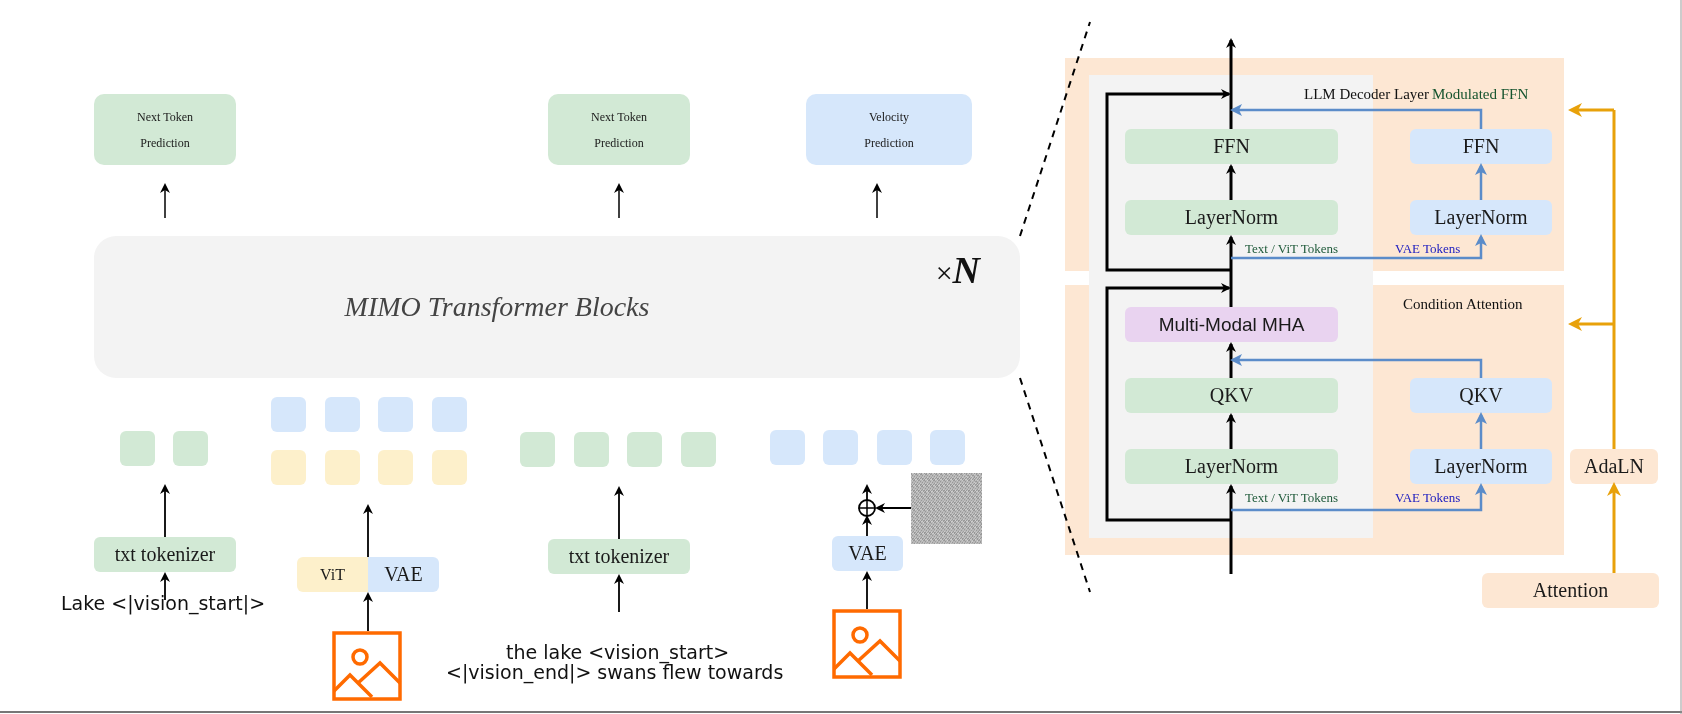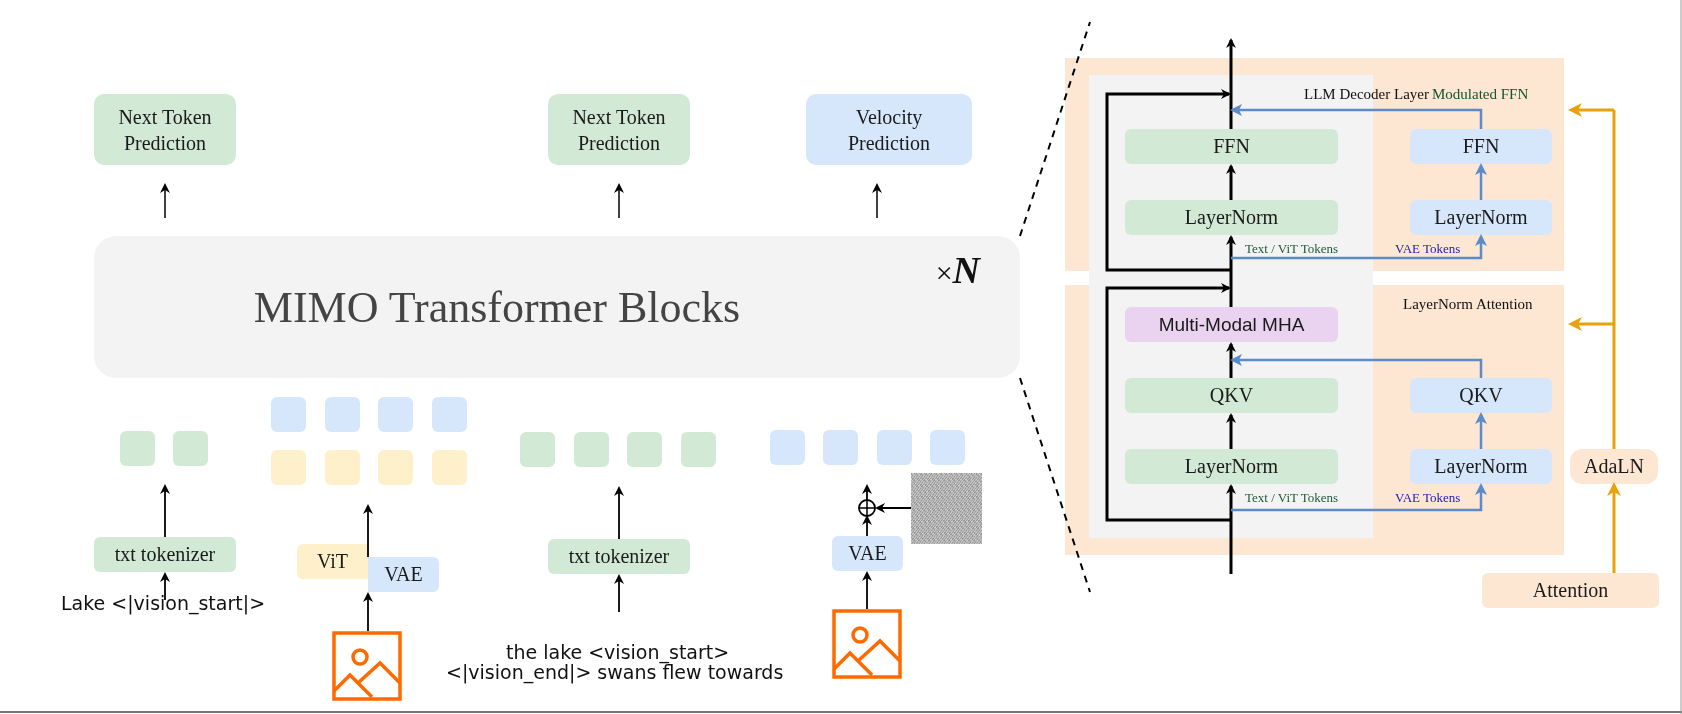--- a/index.html
+++ b/index.html
@@ -6,21 +6,21 @@
   body { width: 1682px; height: 714px; position: relative; overflow: hidden; font-family: "Liberation Serif", serif; }
   .abs { position: absolute; }
   .box { position: absolute; display: flex; align-items: center; justify-content: center; text-align: center; border-radius: 10px; color: #1a1a1a; font-family: "Liberation Serif", serif; }
   .green { background: #d2e9d5; }
   .blue { background: #d6e7fb; }
   .yellow { background: #fdf0cb; }
   .peach { background: #fde7d3; }
   .purple { background: #e9d3f0; }
   .grey { background: #f3f3f3; }
   .tok { position: absolute; width: 35px; height: 35px; border-radius: 6px; }
-  .pred { font-size: 20px; line-height: 26px; }
+  .pred { font-size: 12px; line-height: 26px; }
   .hand { font-family: "DejaVu Sans", sans-serif; font-size: 19px; color: #111; white-space: nowrap; }
   .label-small { font-size: 13px; white-space: nowrap; }
   svg.overlay { position: absolute; left: 0; top: 0; }
   .noise {
     position: absolute;
     background-color: #b9b9b9;
     background-image:
       repeating-linear-gradient(37deg, rgba(255,255,255,0.25) 0 1px, transparent 1px 3px),
       repeating-linear-gradient(-53deg, rgba(0,0,0,0.18) 0 1px, transparent 1px 2px),
       repeating-linear-gradient(90deg, rgba(255,255,255,0.12) 0 1px, transparent 1px 4px);
@@ -42,21 +42,21 @@
     </div>
 </div>
 <div class="box blue pred" style="left:806px;top:94px;width:166px;height:71px;">
   <div>
       <div>Velocity</div>
       <div>Prediction</div>
     </div>
 </div>
 
 <div class="box grey" style="left:94px;top:236px;width:926px;height:142px;border-radius:22px;">
-  <span style="font-size:44px;color:#444;position:relative;left:-60px;">MIMO Transformer Blocks</span>
+  <span style="font-size:28px;color:#444;position:relative;left:-60px;font-style:italic;">MIMO Transformer Blocks</span>
   <span style="position:absolute;right:40px;top:12px;font-size:38px;color:#111;">
     <span style="font-size:30px;">×</span><i style="font-weight:bold;">N</i>
   </span>
 </div>
 
 <div>
   <div class="tok green" style="left:120px;top:431px;"></div>
   <div class="tok green" style="left:173px;top:431px;"></div>
 </div>
 <div>
@@ -78,21 +78,21 @@
 <div>
   <div class="tok blue" style="left:770px;top:430px;"></div>
   <div class="tok blue" style="left:823px;top:430px;"></div>
   <div class="tok blue" style="left:877px;top:430px;"></div>
   <div class="tok blue" style="left:930px;top:430px;"></div>
 </div>
 
 <div class="box green" style="left:94px;top:537px;width:142px;height:35px;border-radius:6px;font-size:20px;">
   <span>txt tokenizer</span>
 </div>
-<div class="box yellow" style="left:297px;top:544px;width:71px;height:35px;border-radius:6px 0 0 6px;font-size:20px;">
+<div class="box yellow" style="left:297px;top:557px;width:71px;height:35px;border-radius:6px 0 0 6px;font-size:16px;">
   <span>ViT</span>
 </div>
 <div class="box blue" style="left:368px;top:557px;width:71px;height:35px;border-radius:0 6px 6px 0;font-size:20px;">
   <span>VAE</span>
 </div>
 <div class="box green" style="left:548px;top:539px;width:142px;height:35px;border-radius:6px;font-size:20px;">
   <span>txt tokenizer</span>
 </div>
 <div class="box blue" style="left:832px;top:536px;width:71px;height:35px;border-radius:6px;font-size:20px;">
   <span>VAE</span>
@@ -116,21 +116,21 @@
   <polyline points="2,60 18,44 40,66" fill="none" stroke="#ff6a00" stroke-width="3.5"></polyline>
   <polyline points="26,52 48,32 68,52" fill="none" stroke="#ff6a00" stroke-width="3.5"></polyline>
 </svg>
 
 <div class="abs peach" style="left:1065px;top:58px;width:499px;height:213px;"></div>
 <div class="abs peach" style="left:1065px;top:285px;width:499px;height:270px;"></div>
 <div class="abs grey" style="left:1089px;top:75px;width:284px;height:463px;"></div>
 
 <div class="abs label-small" style="left:1304px;top:86px;font-size:15px;color:#111;">LLM Decoder Layer</div>
 <div class="abs label-small" style="left:1432px;top:86px;font-size:15px;color:#14532d;">Modulated FFN</div>
-<div class="abs label-small" style="left:1403px;top:296px;font-size:15px;color:#111;">LayerNorm Attention</div>
+<div class="abs label-small" style="left:1403px;top:296px;font-size:15px;color:#111;">Condition Attention</div>
 
 <div class="box green" style="left:1125px;top:129px;width:213px;height:35px;border-radius:6px;font-size:20px;">
   <span>FFN</span>
 </div>
 <div class="box green" style="left:1125px;top:200px;width:213px;height:35px;border-radius:6px;font-size:20px;">
   <span>LayerNorm</span>
 </div>
 <div class="box purple" style="left:1125px;top:307px;width:213px;height:35px;border-radius:6px;font-size:19px;font-family:'Liberation Sans', sans-serif;">
   <span>Multi-Modal MHA</span>
 </div>
@@ -152,21 +152,21 @@
 </div>
 <div class="box blue" style="left:1410px;top:449px;width:142px;height:35px;border-radius:6px;font-size:20px;">
   <span>LayerNorm</span>
 </div>
 
 <div class="abs label-small" style="left:1245px;top:241px;color:#1f5a3a;">Text / ViT Tokens</div>
 <div class="abs label-small" style="left:1395px;top:241px;color:#2020c0;">VAE Tokens</div>
 <div class="abs label-small" style="left:1245px;top:490px;color:#1f5a3a;">Text / ViT Tokens</div>
 <div class="abs label-small" style="left:1395px;top:490px;color:#2020c0;">VAE Tokens</div>
 
-<div class="box peach" style="left:1570px;top:449px;width:88px;height:35px;border-radius:12px;font-size:20px;">
+<div class="box peach" style="left:1570px;top:449px;width:88px;height:35px;border-radius:6px;font-size:20px;">
   <span>AdaLN</span>
 </div>
 <div class="box peach" style="left:1482px;top:573px;width:177px;height:35px;border-radius:6px;font-size:20px;">
   <span>Attention</span>
 </div>
 
 <svg class="overlay" width="1682" height="714" viewBox="0 0 1682 714">
   <defs>
     <marker id="ah" markerWidth="10" markerHeight="10" refX="8" refY="5" orient="auto" markerUnits="userSpaceOnUse">
       <path d="M0,0 L10,5 L0,10 L3,5 z" fill="#000"></path>

